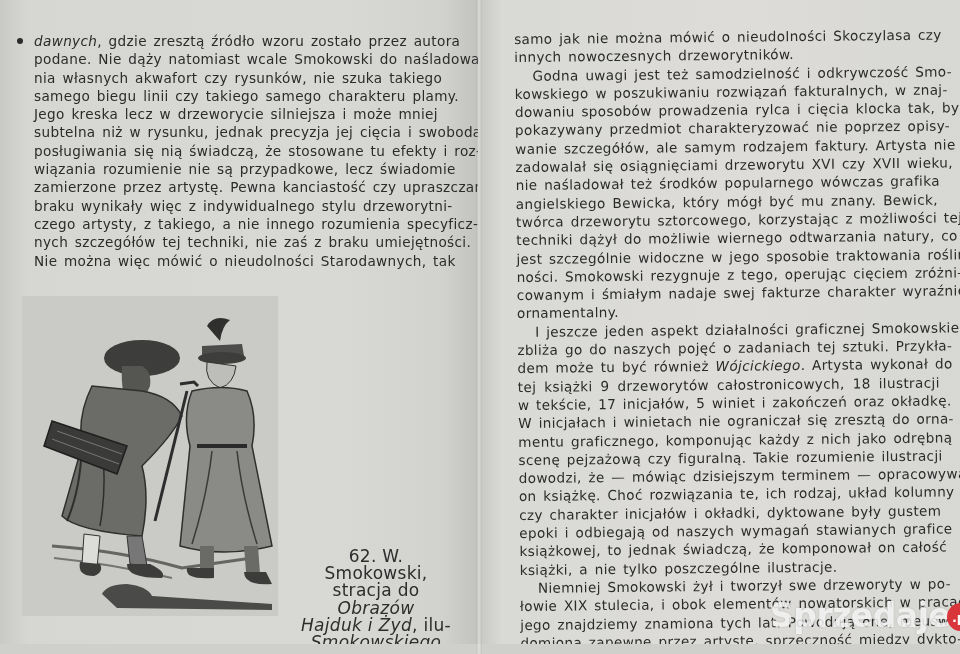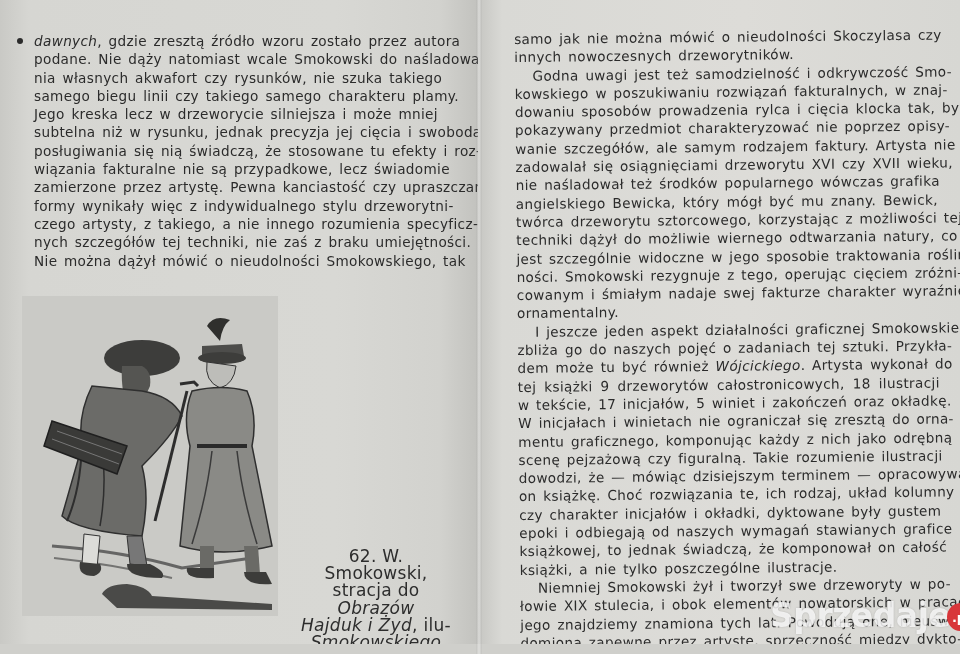--- a/index.html
+++ b/index.html
@@ -90,26 +90,26 @@
   <div class="page page-left">
     <span class="bullet"></span>
     <div class="text-block left-text">
       <span class="line"><em>dawnych</em><span>, gdzie zresztą źródło wzoru zostało przez autora</span></span>
       <span class="line">podane. Nie dąży natomiast wcale Smokowski do naśladowa-</span>
       <span class="line">nia własnych akwafort czy rysunków, nie szuka takiego</span>
       <span class="line">samego biegu linii czy takiego samego charakteru plamy.</span>
       <span class="line">Jego kreska lecz w drzeworycie silniejsza i może mniej</span>
       <span class="line">subtelna niż w rysunku, jednak precyzja jej cięcia i swoboda</span>
       <span class="line">posługiwania się nią świadczą, że stosowane tu efekty i roz-</span>
-      <span class="line">wiązania fakturalne nie są przypadkowe, lecz świadomie</span>
+      <span class="line">wiązania rozumienie nie są przypadkowe, lecz świadomie</span>
       <span class="line">zamierzone przez artystę. Pewna kanciastość czy upraszczanie</span>
-      <span class="line">formy wynikały więc z indywidualnego stylu drzeworytni-</span>
+      <span class="line">braku wynikały więc z indywidualnego stylu drzeworytni-</span>
       <span class="line">czego artysty, z takiego, a nie innego rozumienia specyficz-</span>
       <span class="line">nych szczegółów tej techniki, nie zaś z braku umiejętności.</span>
-      <span class="line">Nie można dążył mówić o nieudolności Smokowskiego, tak</span>
+      <span class="line">Nie można więc mówić o nieudolności Starodawnych, tak</span>
     </div>
 
     <div class="figure" aria-label="Woodcut illustration: a bearded man with a fur hat carrying a basket talks with a hajduk in a plumed hat holding a cane">
       <svg viewBox="0 0 256 320">
         <rect x="0" y="0" width="256" height="320" fill="#cacac6"></rect>
 
         <path d="M30 250 Q 100 255 160 272 L 230 262" stroke="#3a3a3a" stroke-width="3" fill="none" opacity="0.7"></path>
         <path d="M32 262 Q 90 268 150 282" stroke="#3a3a3a" stroke-width="2" fill="none" opacity="0.6"></path>
 
         <path d="M80 298 Q 85 288 105 288 Q 125 290 130 300 L 250 308 L 250 314 L 95 312 Z" fill="#4a4a48"></path>

